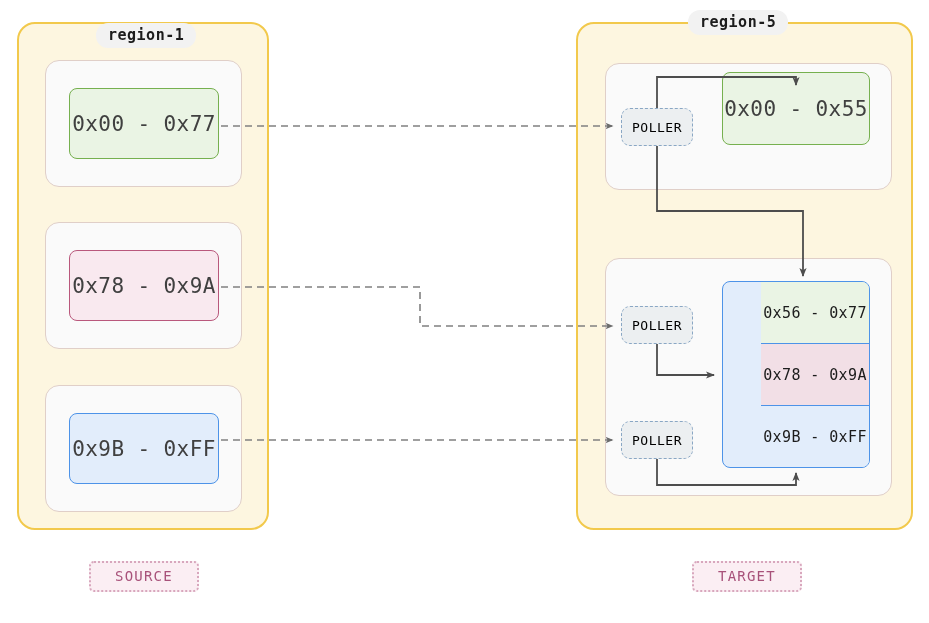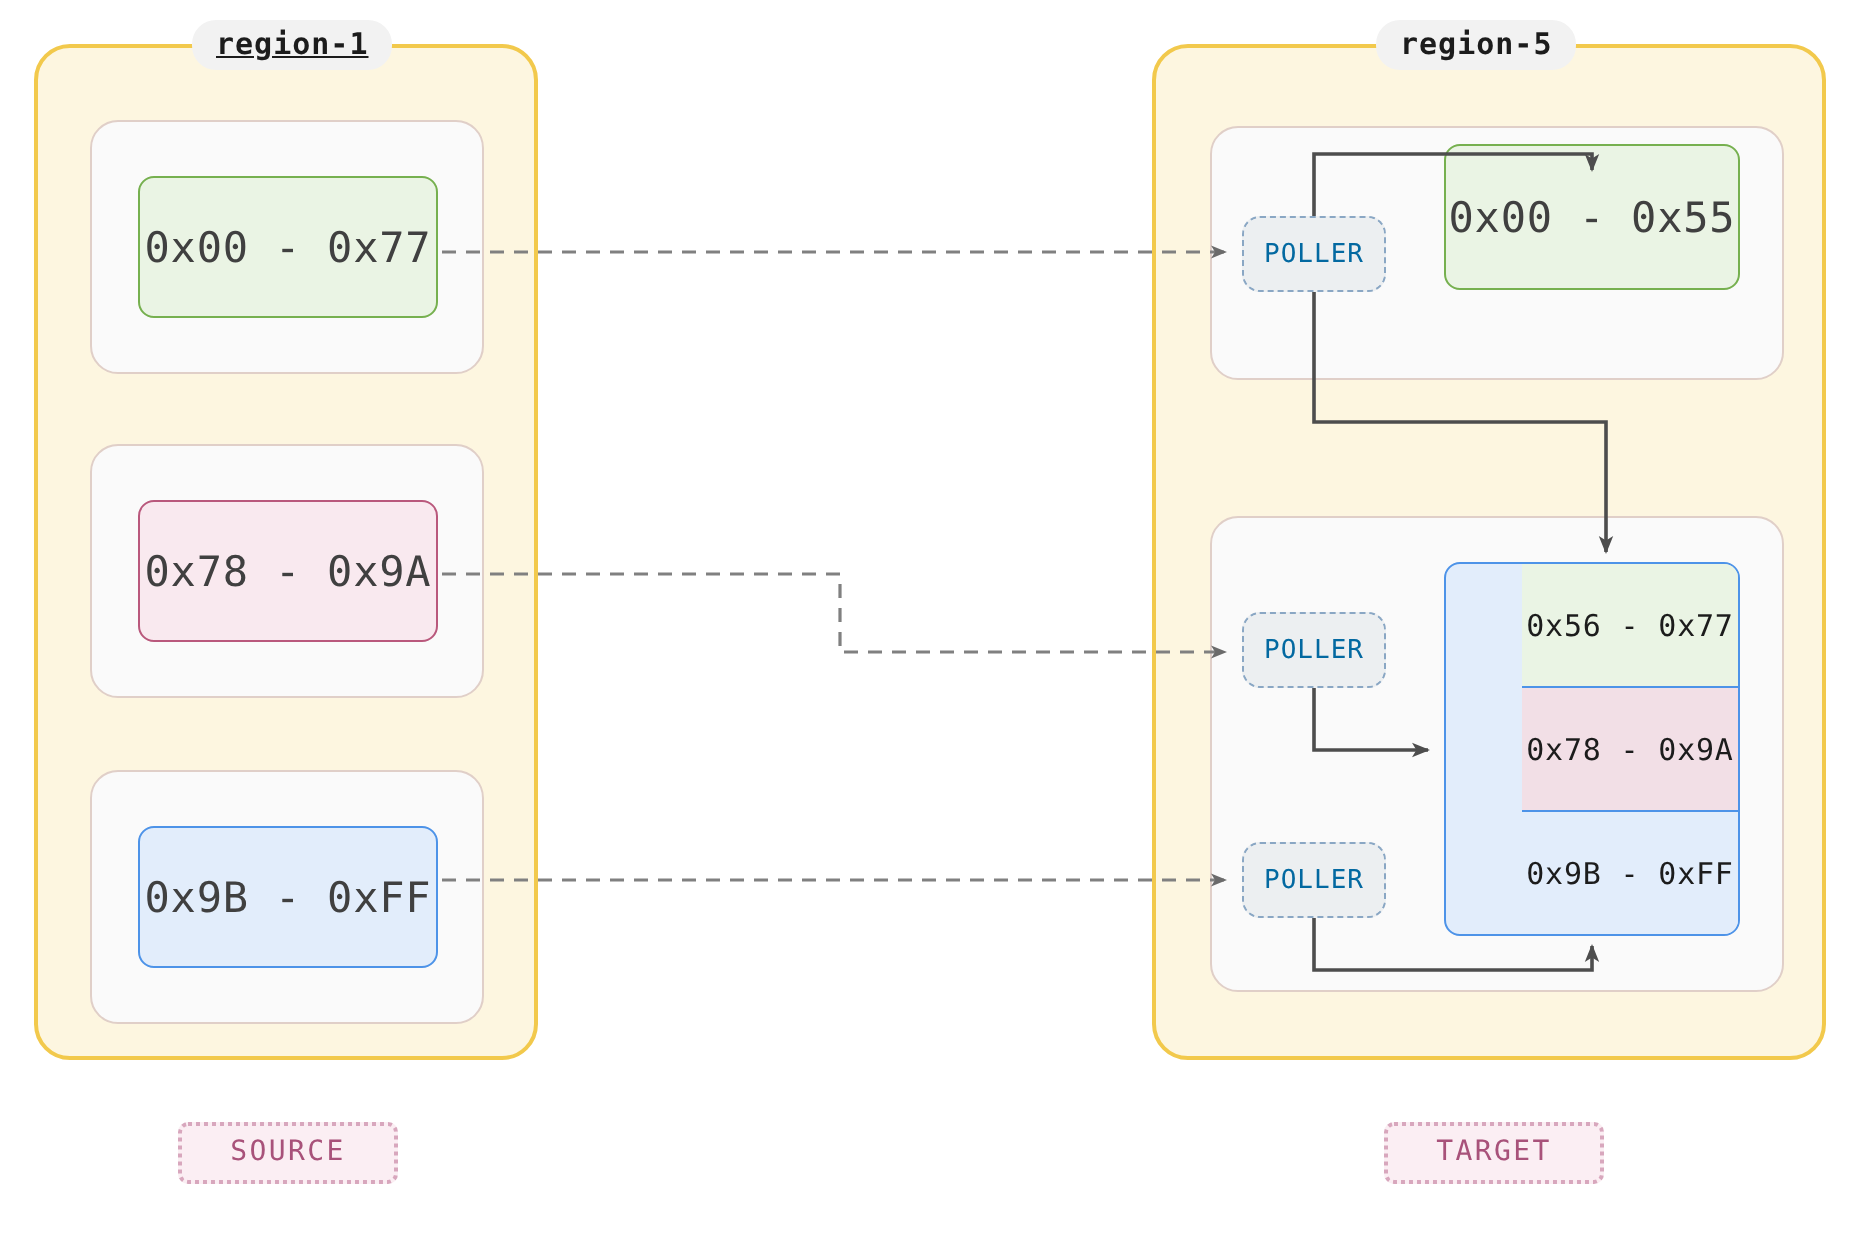--- a/index.html
+++ b/index.html
@@ -28,21 +28,21 @@
     background:#f2f2f2;
     color:#1c1c1c;
     font-size:15px;
     font-weight:bold;
     letter-spacing:.5px;
     padding:3px 12px 4px 12px;
     border-radius:12px;
     white-space:nowrap;
     z-index:40;
   }
-  #region-1-label{left:96px;top:10px;text-decoration:underline;}
+  #region-1-label{left:96px;top:23px;}
   #region-2-label{left:688px;top:10px;}
 
   
   .card{
     position:absolute;
     background:#fafafa;
     border:1px solid #e0cfc8;
     border-radius:14px;
     box-sizing:border-box;
   }
@@ -93,21 +93,21 @@
   
   .poller{
     position:absolute;
     box-sizing:border-box;
     width:72px;height:38px;
     background:#eceff1;
     border:1.5px dashed #8aa7c4;
     border-radius:9px;
     display:flex;align-items:center;justify-content:center;
     font-size:13px;
-    color:#0369a1;
+    color:#000000;
     letter-spacing:.5px;
   }
   #poller-1{left:621px;top:108px;}
   #poller-2{left:621px;top:306px;}
   #poller-3{left:621px;top:421px;}
 
   
   .badge{
     position:absolute;
     box-sizing:border-box;

